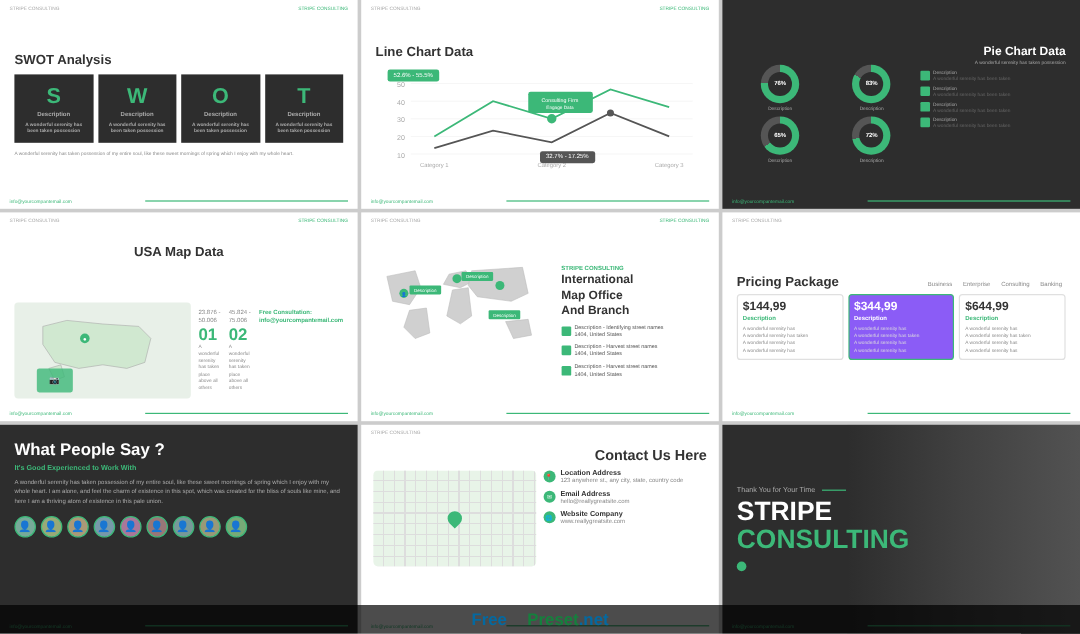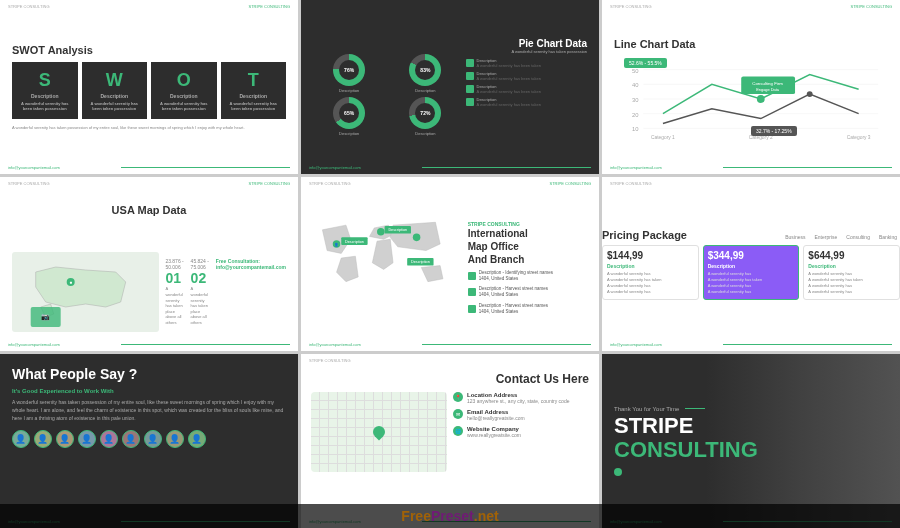--- a/index.html
+++ b/index.html
@@ -253,21 +253,21 @@
       text-align: left;
       align-self: flex-start;
       line-height: 1.3;
       margin-bottom: 0;
     }
 
     
     .slide-pricing {
       background: #fff;
       align-items: flex-end;
-      padding: 0;
+      padding: 12px;
     }
     .pricing-header {
       display: flex;
       justify-content: space-between;
       width: 100%;
       margin-bottom: 4px;
       align-items: flex-end;
     }
     .pricing-title {
       font-size: 11px;
@@ -493,21 +493,21 @@
       right: 0;
       background: rgba(0,0,0,0.7);
       color: #fff;
       text-align: center;
       font-size: 14px;
       padding: 4px 0;
       z-index: 100;
       font-weight: bold;
     }
     .watermark span {
-      color: #a16207;
+      color: #0369a1;
     }
 
     
     .slide-top-meta {
       position: absolute;
       top: 4px;
       left: 8px;
       right: 8px;
       display: flex;
       justify-content: space-between;
@@ -554,83 +554,20 @@
         <span style="font-size:4px;color:#aaa;margin-top:2px;line-height:1.3;text-align:center">A wonderful serenity has been taken possession</span>
       </div>
     </div>
     <p class="swot-desc">A wonderful serenity has taken possession of my entire soul, like these sweet mornings of spring which I enjoy with my whole heart.</p>
     <div class="slide-footer">
       <span class="slide-footer-text">info@yourcompantemail.com</span>
       <div class="slide-footer-line"></div>
     </div>
   </div>
 
-  <div class="slide slide-pie">
-    <div style="width:100%;display:flex;justify-content:flex-end;">
-      <div style="text-align:right;">
-        <div style="font-size:10px;font-weight:bold;color:#fff;">Pie Chart Data</div>
-        <div style="font-size:4px;color:#aaa;width:80px;line-height:1.4;">A wonderful serenity has taken possession</div>
-      </div>
-    </div>
-    <div class="pie-content">
-      <div class="pie-circles">
-
-        <div class="pie-circle-item">
-          <div style="width:32px;height:32px;border-radius:50%;background:conic-gradient(#3cb878 0deg 274deg,#555 274deg 360deg);display:flex;align-items:center;justify-content:center;position:relative;">
-            <div class="pie-ring-inner">76%</div>
-          </div>
-          <div class="pie-ring-label">Description</div>
-        </div>
-
-        <div class="pie-circle-item">
-          <div style="width:32px;height:32px;border-radius:50%;background:conic-gradient(#3cb878 0deg 299deg,#555 299deg 360deg);display:flex;align-items:center;justify-content:center;position:relative;">
-            <div class="pie-ring-inner">83%</div>
-          </div>
-          <div class="pie-ring-label">Description</div>
-        </div>
-
-        <div class="pie-circle-item">
-          <div style="width:32px;height:32px;border-radius:50%;background:conic-gradient(#3cb878 0deg 234deg,#555 234deg 360deg);display:flex;align-items:center;justify-content:center;position:relative;">
-            <div class="pie-ring-inner">65%</div>
-          </div>
-          <div class="pie-ring-label">Description</div>
-        </div>
-
-        <div class="pie-circle-item">
-          <div style="width:32px;height:32px;border-radius:50%;background:conic-gradient(#3cb878 0deg 259deg,#555 259deg 360deg);display:flex;align-items:center;justify-content:center;position:relative;">
-            <div class="pie-ring-inner">72%</div>
-          </div>
-          <div class="pie-ring-label">Description</div>
-        </div>
-      </div>
-      <div class="pie-desc-list">
-        <div class="pie-desc-item">
-          <div class="pie-desc-icon"></div>
-          <span class="pie-desc-text">Description<br><span style="color:#666;font-size:4px;">A wonderful serenity has been taken</span></span>
-        </div>
-        <div class="pie-desc-item">
-          <div class="pie-desc-icon"></div>
-          <span class="pie-desc-text">Description<br><span style="color:#666;font-size:4px;">A wonderful serenity has been taken</span></span>
-        </div>
-        <div class="pie-desc-item">
-          <div class="pie-desc-icon"></div>
-          <span class="pie-desc-text">Description<br><span style="color:#666;font-size:4px;">A wonderful serenity has been taken</span></span>
-        </div>
-        <div class="pie-desc-item">
-          <div class="pie-desc-icon"></div>
-          <span class="pie-desc-text">Description<br><span style="color:#666;font-size:4px;">A wonderful serenity has been taken</span></span>
-        </div>
-      </div>
-    </div>
-    <div class="slide-footer">
-      <span class="slide-footer-text" style="color:#3cb878;">info@yourcompantemail.com</span>
-      <div class="slide-footer-line"></div>
-    </div>
-  </div>
-
   <div class="slide slide-line">
     <div class="slide-top-meta">
       <span class="slide-top-meta-text">STRIPE CONSULTING</span>
       <span class="slide-top-meta-green">STRIPE CONSULTING</span>
     </div>
     <div class="title" style="font-size:11px;font-weight:bold;color:#333;margin-bottom:4px;margin-top:8px;">Line Chart Data</div>
     <div style="position:relative;width:100%;height:90px;">
       
       <div style="position:absolute;top:4px;left:10px;background:#3cb878;color:#fff;font-size:5px;padding:2px 5px;border-radius:2px;white-space:nowrap;">52.6% - 55.5%</div>
       
@@ -661,20 +598,83 @@
 
         <text x="50" y="86" text-anchor="middle" font-size="5" fill="#aaa">Category 1</text>
         <text x="150" y="86" text-anchor="middle" font-size="5" fill="#aaa">Category 2</text>
         <text x="250" y="86" text-anchor="middle" font-size="5" fill="#aaa">Category 3</text>
       </svg>
       
       <div style="position:absolute;bottom:8px;left:50%;background:#555;color:#fff;font-size:5px;padding:2px 5px;border-radius:2px;white-space:nowrap;">32.7% - 17.25%</div>
     </div>
     <div class="slide-footer">
       <span class="slide-footer-text">info@yourcompantemail.com</span>
+      <div class="slide-footer-line"></div>
+    </div>
+  </div>
+
+  <div class="slide slide-pie">
+    <div style="width:100%;display:flex;justify-content:flex-end;">
+      <div style="text-align:right;">
+        <div style="font-size:10px;font-weight:bold;color:#fff;">Pie Chart Data</div>
+        <div style="font-size:4px;color:#aaa;width:80px;line-height:1.4;">A wonderful serenity has taken possession</div>
+      </div>
+    </div>
+    <div class="pie-content">
+      <div class="pie-circles">
+
+        <div class="pie-circle-item">
+          <div style="width:32px;height:32px;border-radius:50%;background:conic-gradient(#3cb878 0deg 274deg,#555 274deg 360deg);display:flex;align-items:center;justify-content:center;position:relative;">
+            <div class="pie-ring-inner">76%</div>
+          </div>
+          <div class="pie-ring-label">Description</div>
+        </div>
+
+        <div class="pie-circle-item">
+          <div style="width:32px;height:32px;border-radius:50%;background:conic-gradient(#3cb878 0deg 299deg,#555 299deg 360deg);display:flex;align-items:center;justify-content:center;position:relative;">
+            <div class="pie-ring-inner">83%</div>
+          </div>
+          <div class="pie-ring-label">Description</div>
+        </div>
+
+        <div class="pie-circle-item">
+          <div style="width:32px;height:32px;border-radius:50%;background:conic-gradient(#3cb878 0deg 234deg,#555 234deg 360deg);display:flex;align-items:center;justify-content:center;position:relative;">
+            <div class="pie-ring-inner">65%</div>
+          </div>
+          <div class="pie-ring-label">Description</div>
+        </div>
+
+        <div class="pie-circle-item">
+          <div style="width:32px;height:32px;border-radius:50%;background:conic-gradient(#3cb878 0deg 259deg,#555 259deg 360deg);display:flex;align-items:center;justify-content:center;position:relative;">
+            <div class="pie-ring-inner">72%</div>
+          </div>
+          <div class="pie-ring-label">Description</div>
+        </div>
+      </div>
+      <div class="pie-desc-list">
+        <div class="pie-desc-item">
+          <div class="pie-desc-icon"></div>
+          <span class="pie-desc-text">Description<br><span style="color:#666;font-size:4px;">A wonderful serenity has been taken</span></span>
+        </div>
+        <div class="pie-desc-item">
+          <div class="pie-desc-icon"></div>
+          <span class="pie-desc-text">Description<br><span style="color:#666;font-size:4px;">A wonderful serenity has been taken</span></span>
+        </div>
+        <div class="pie-desc-item">
+          <div class="pie-desc-icon"></div>
+          <span class="pie-desc-text">Description<br><span style="color:#666;font-size:4px;">A wonderful serenity has been taken</span></span>
+        </div>
+        <div class="pie-desc-item">
+          <div class="pie-desc-icon"></div>
+          <span class="pie-desc-text">Description<br><span style="color:#666;font-size:4px;">A wonderful serenity has been taken</span></span>
+        </div>
+      </div>
+    </div>
+    <div class="slide-footer">
+      <span class="slide-footer-text" style="color:#3cb878;">info@yourcompantemail.com</span>
       <div class="slide-footer-line"></div>
     </div>
   </div>
 
   <div class="slide slide-map">
     <div class="slide-top-meta">
       <span class="slide-top-meta-text">STRIPE CONSULTING</span>
       <span class="slide-top-meta-green">STRIPE CONSULTING</span>
     </div>
     <div class="title" style="margin-top:8px;">USA Map Data</div>
@@ -892,14 +892,14 @@
     </div>
     <div class="slide-footer">
       <span class="slide-footer-text">info@yourcompantemail.com</span>
       <div class="slide-footer-line"></div>
     </div>
   </div>
 
 </div>
 
 <div class="watermark">
-  <span>Free</span><span style="color:#701a75;">Preset</span><span>.net</span>
+  <span>Free</span><span style="color:#15803d;padding-left:17px;">Preset</span><span>.net</span>
 </div>
 
 </body></html>

